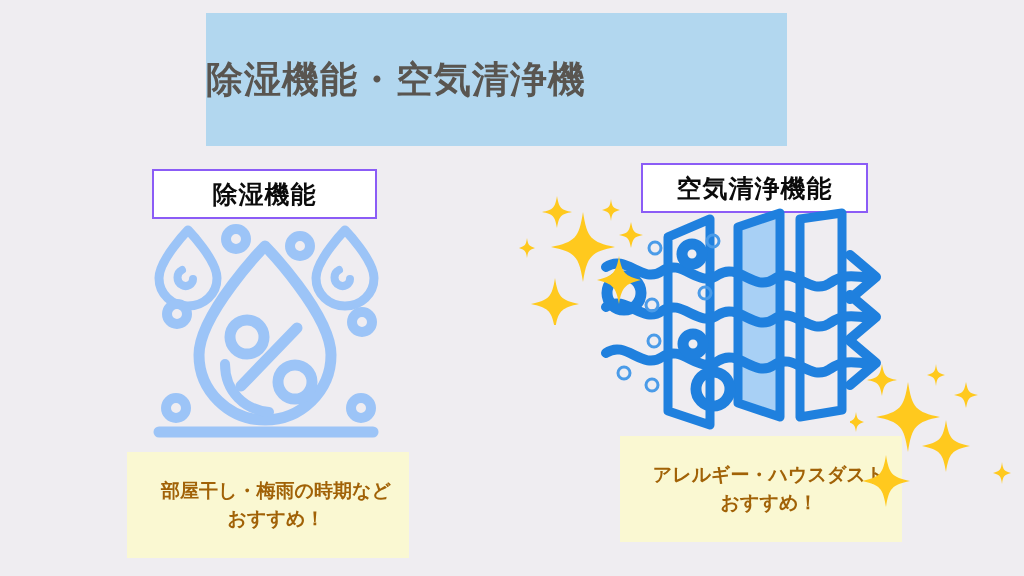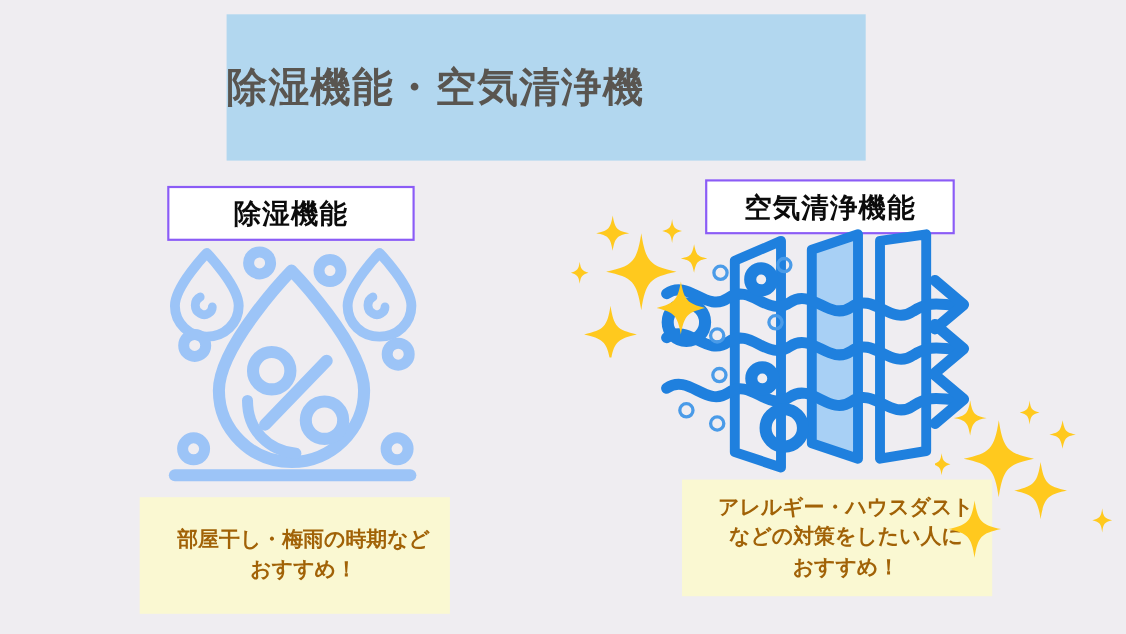--- a/index.html
+++ b/index.html
@@ -219,17 +219,16 @@
     </svg>
   </div>
 
   <div class="caption-box" id="caption-left">
     <div class="caption-line">部屋干し・梅雨の時期など</div>
     <div class="caption-line">おすすめ！</div>
   </div>
 
   <div class="caption-box" id="caption-right">
     <div class="caption-line">アレルギー・ハウスダスト</div>
-    <div class="caption-line">などの対策をしたい人に</div>
     <div class="caption-line">おすすめ！</div>
   </div>
 
 </div>
 
 </body></html>

